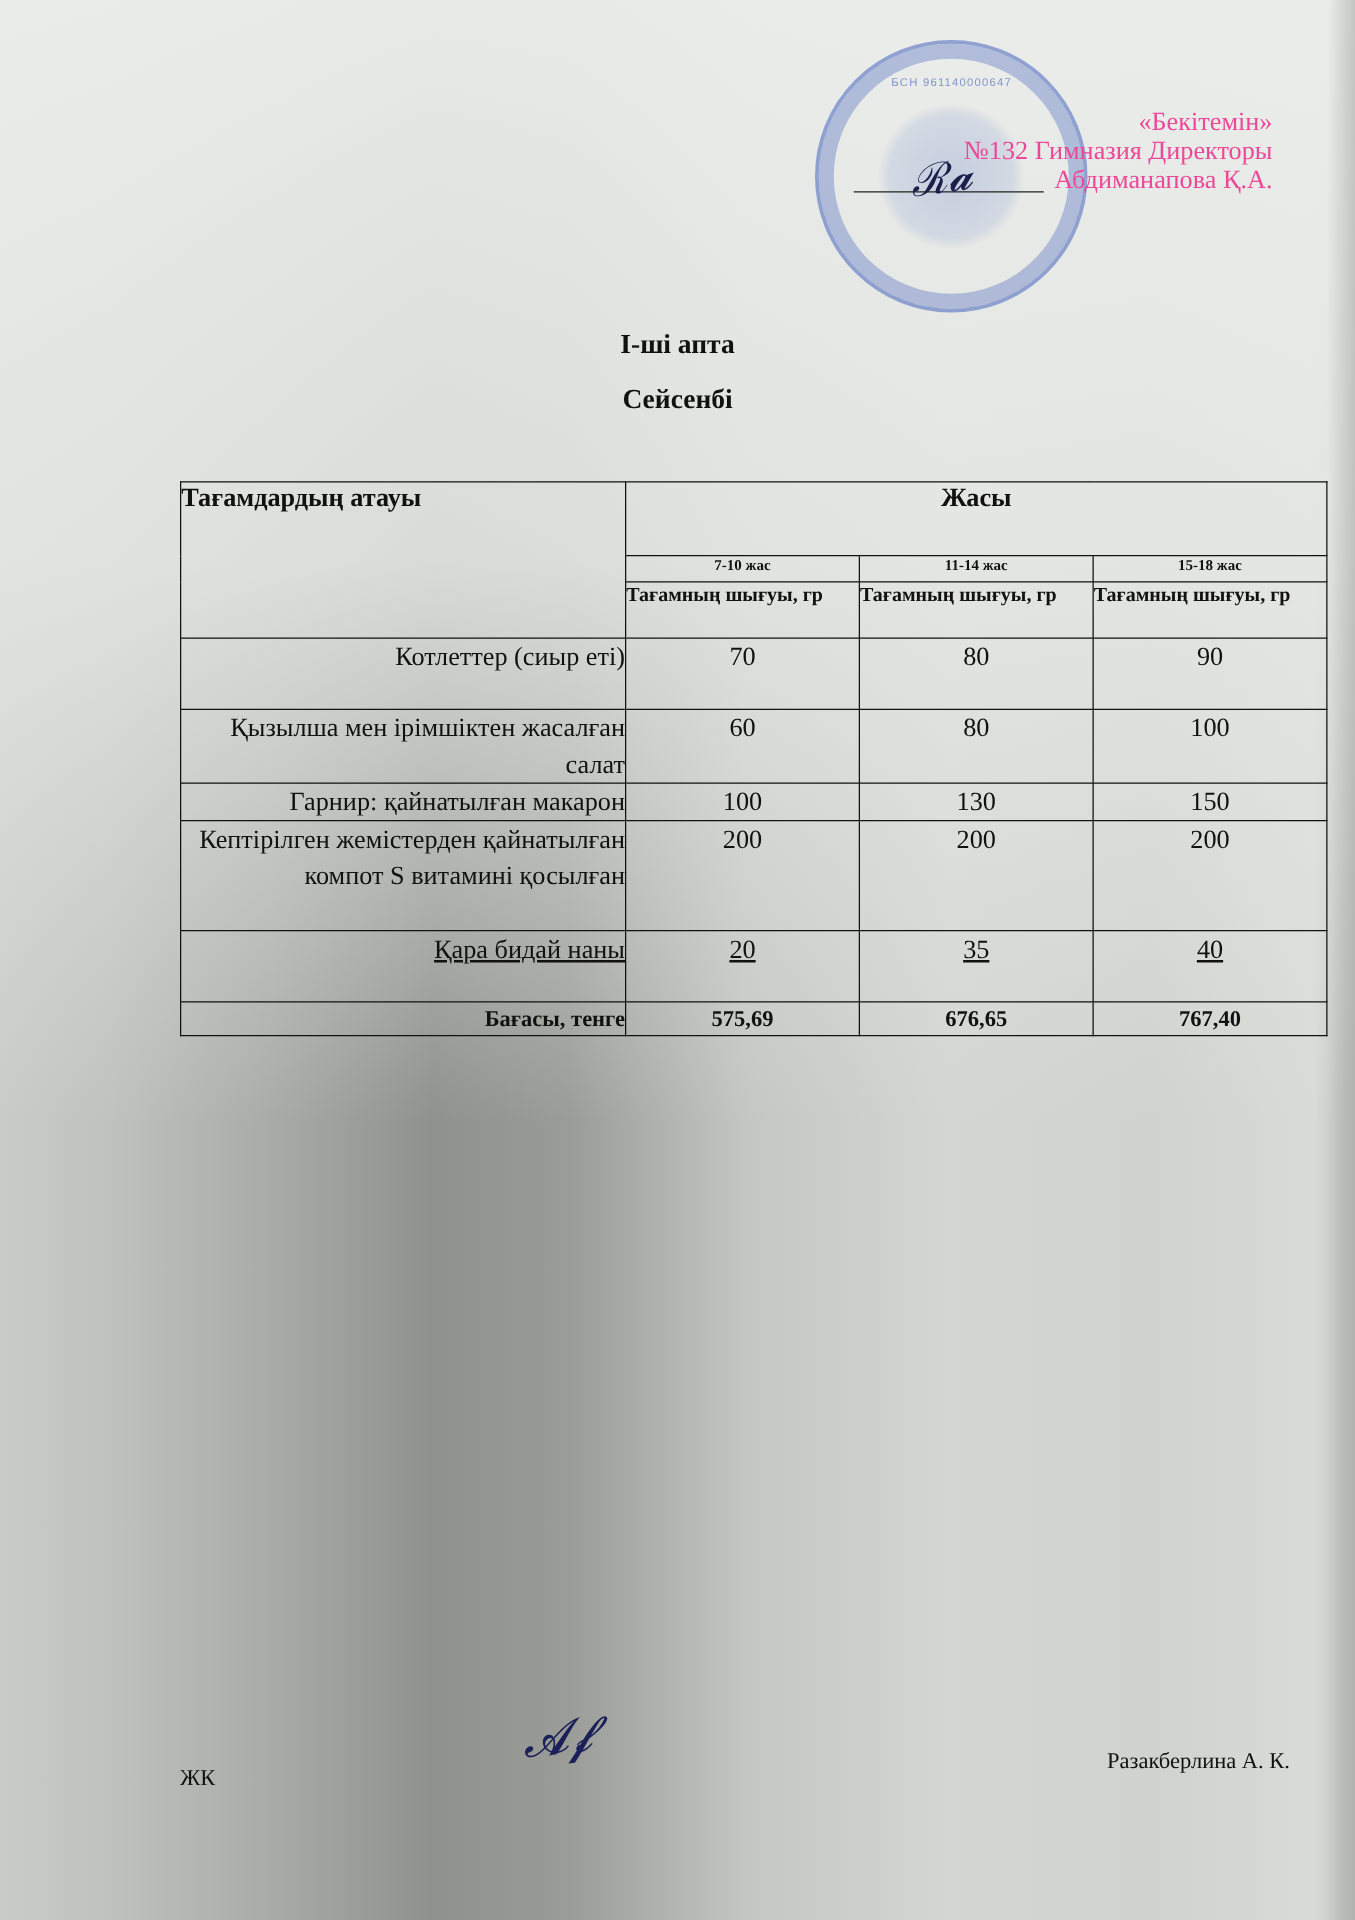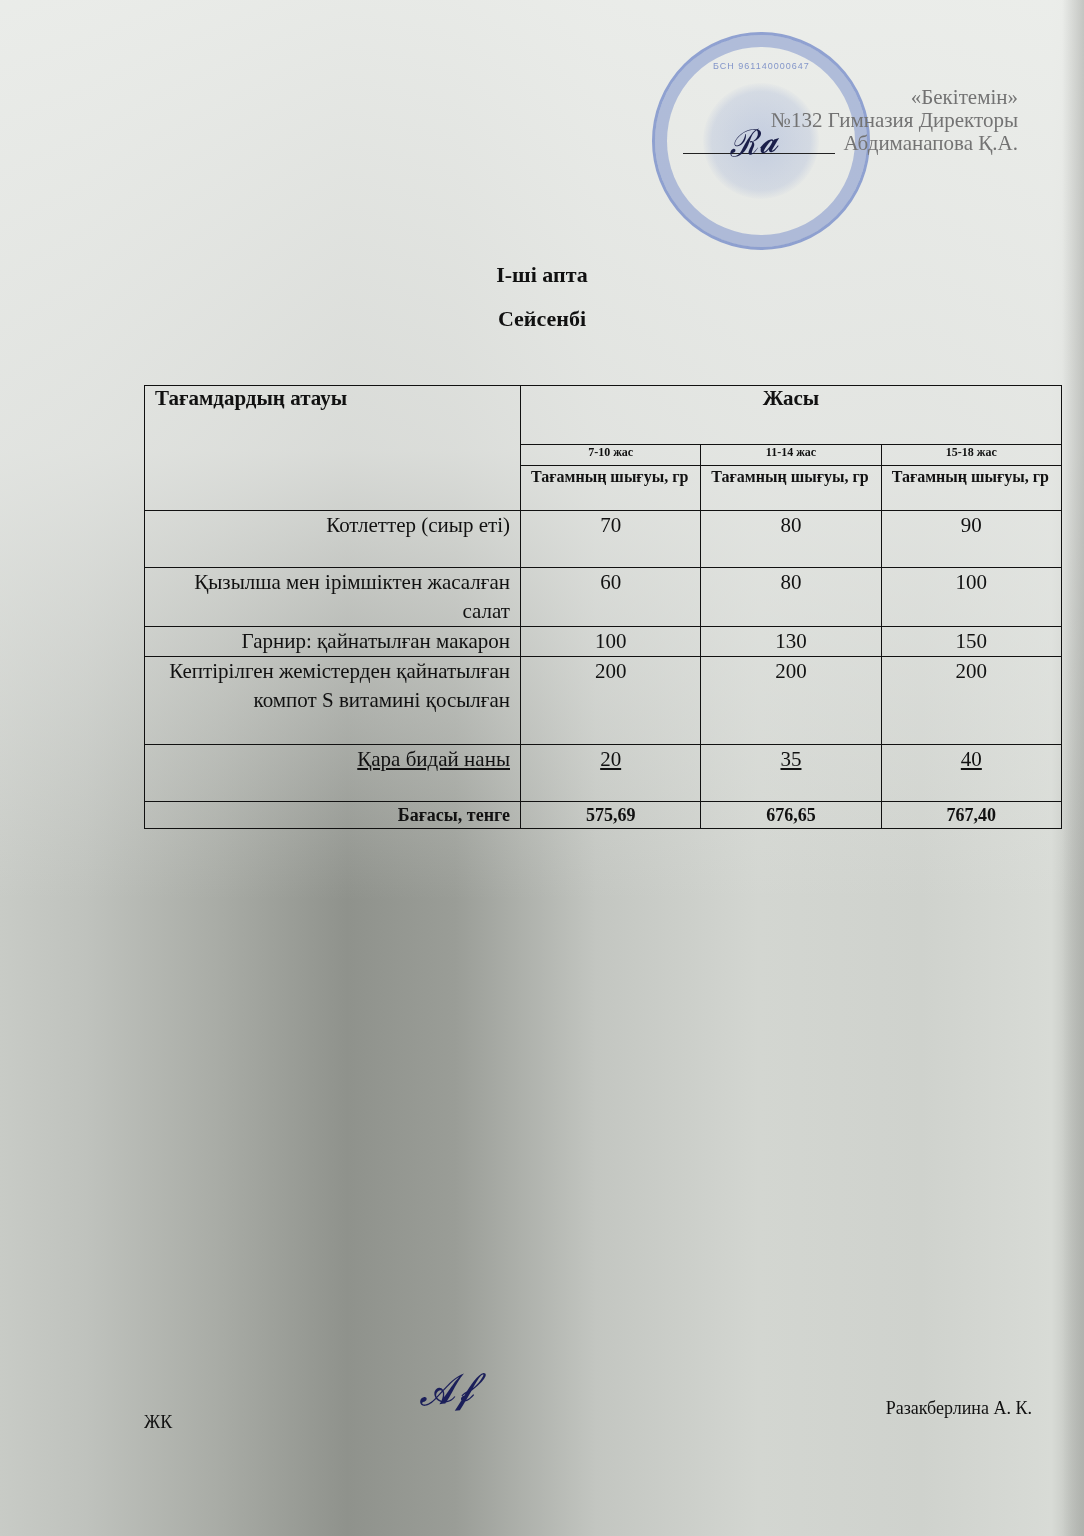--- a/index.html
+++ b/index.html
@@ -28,38 +28,38 @@
   .stamp-inner {
     position:absolute; left:48px; top:48px; width:116px; height:116px; border-radius:50%;
     background: radial-gradient(circle, rgba(90,120,200,0.25) 0%, rgba(90,120,200,0.15) 60%, rgba(90,120,200,0) 72%);
   }
   .stamp-text {
     position:absolute; font-family:"Liberation Sans", sans-serif; font-size:9px; color:rgba(60,90,180,0.6);
     letter-spacing:1px;
   }
   .approval {
     position:absolute; right:66px; top:86px; text-align:right;
-    font-size:21px; line-height:23px; color:#737373;
+    font-size:21px; line-height:23px; color:#ec4899;
   }
   .sig-line {
     position:absolute; left:683px; top:153px; width:152px; height:1px; background:#222;
   }
   .director-sig {
     position:absolute; left:728px; top:118px; font-family:"DejaVu Serif", serif; font-style:italic;
     font-size:34px; color:#1b1f4a; transform:rotate(-8deg);
   }
   .title {
     position:absolute; left:0; width:1084px; text-align:center; font-weight:bold; font-size:22px;
   }
   table.menu {
     position:absolute; left:144px; top:385px; width:918px;
     border-collapse:collapse; font-size:21px;
   }
   table.menu td, table.menu th {
-    border:1.5px solid #111; padding:0 10px; vertical-align:top;
+    border:1.5px solid #111; padding:0 0; vertical-align:top;
   }
   th.dish-head { text-align:left; vertical-align:middle; font-size:21px; width:355px; }
   th.age-head { text-align:center; font-size:21px; height:58px; padding-top:8px; }
   th.age-col { text-align:center; font-size:12px; padding:2px 10px 0; height:20px; }
   th.yield { text-align:left; font-size:16px; line-height:21px; height:44px; padding:2px 10px 0; }
   td.dish { text-align:right; font-weight:normal; line-height:29px; }
   td.num { text-align:center; line-height:29px; }
   tr.r0 td { height:56px; }
   tr.r1 td { height:58px; }
   tr.r2 td { height:28px; }

